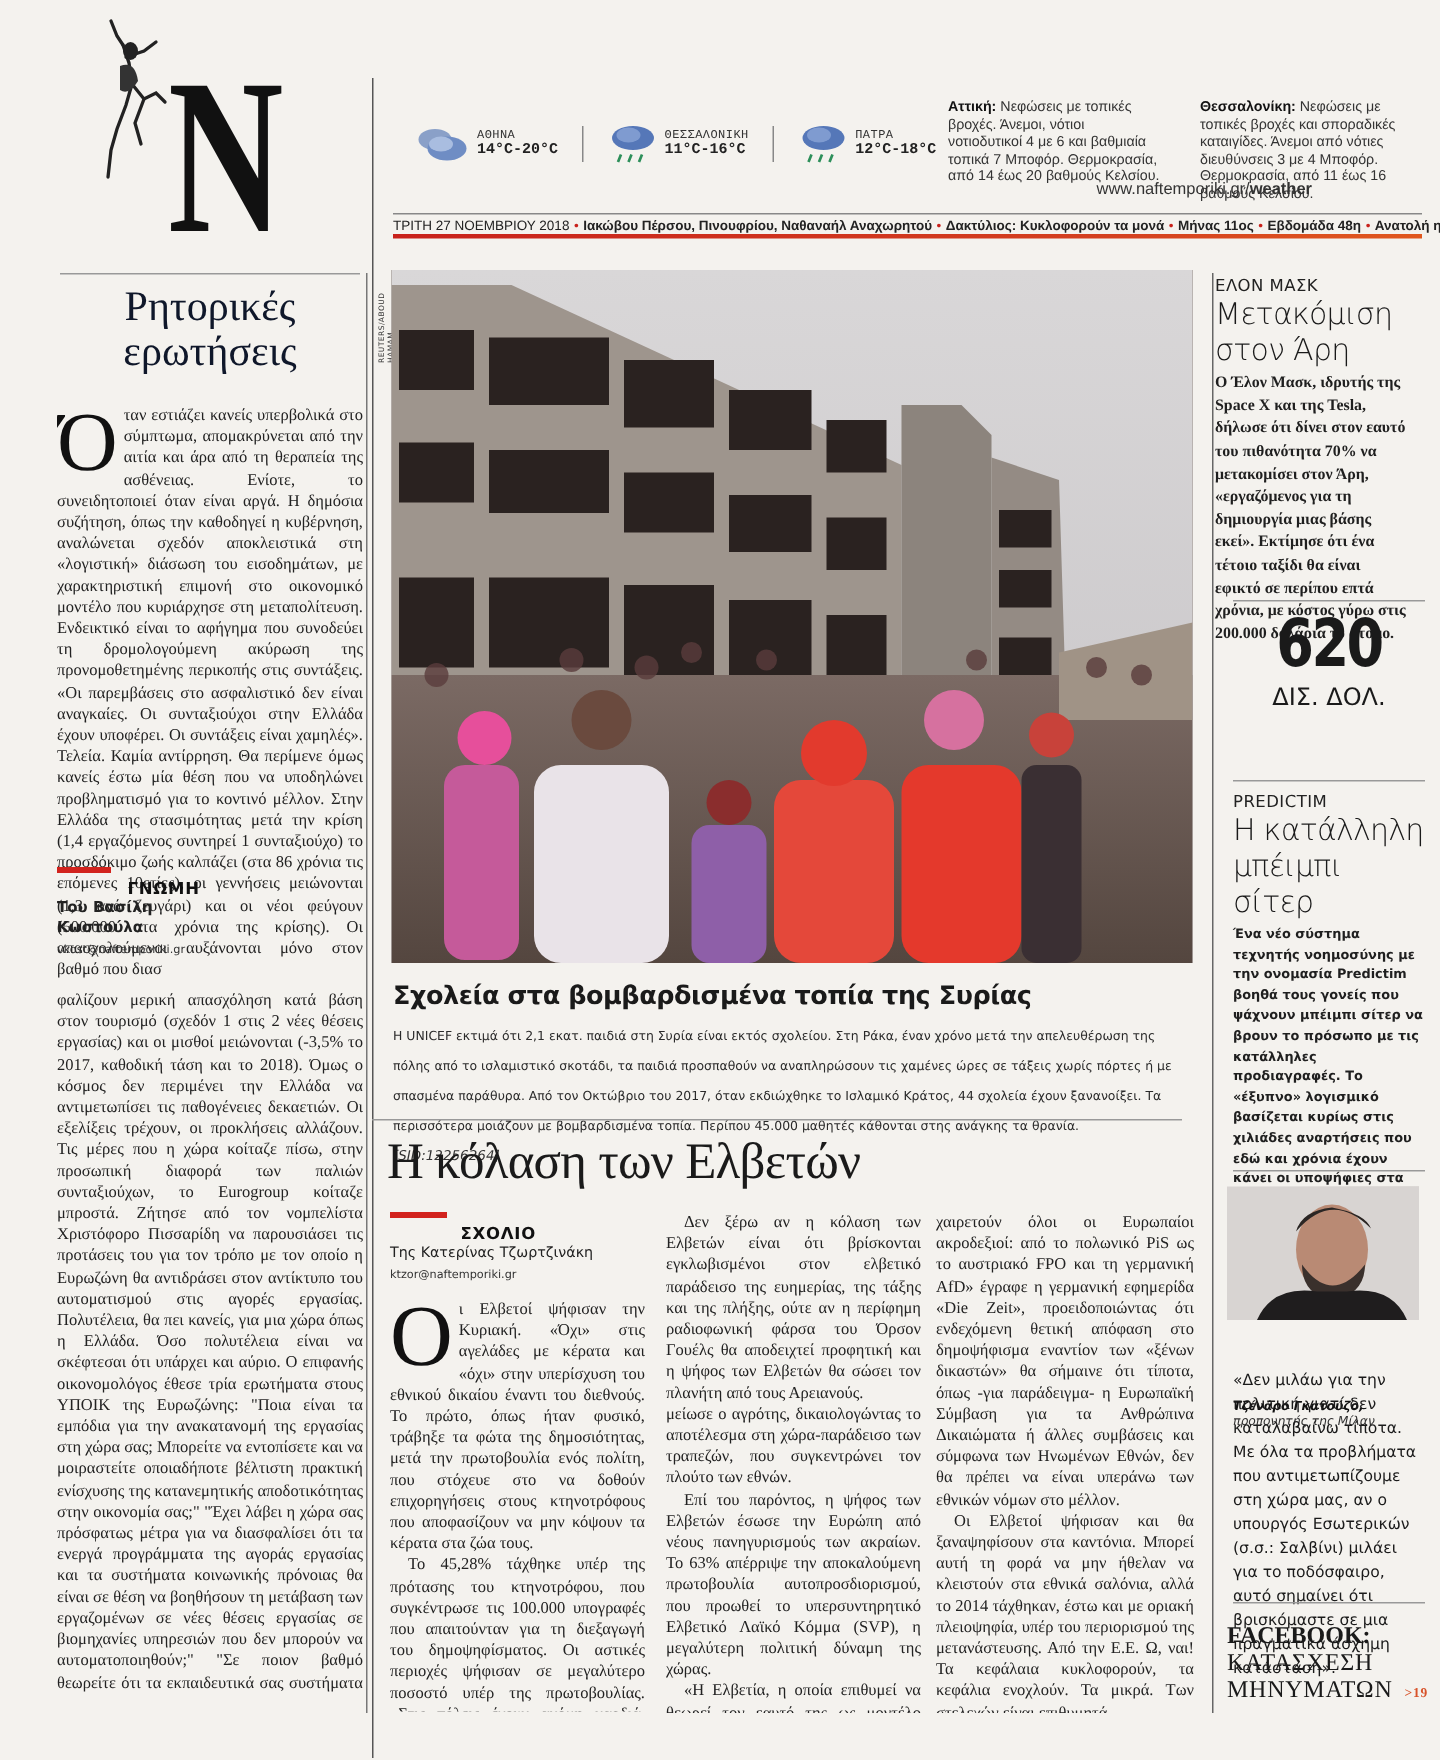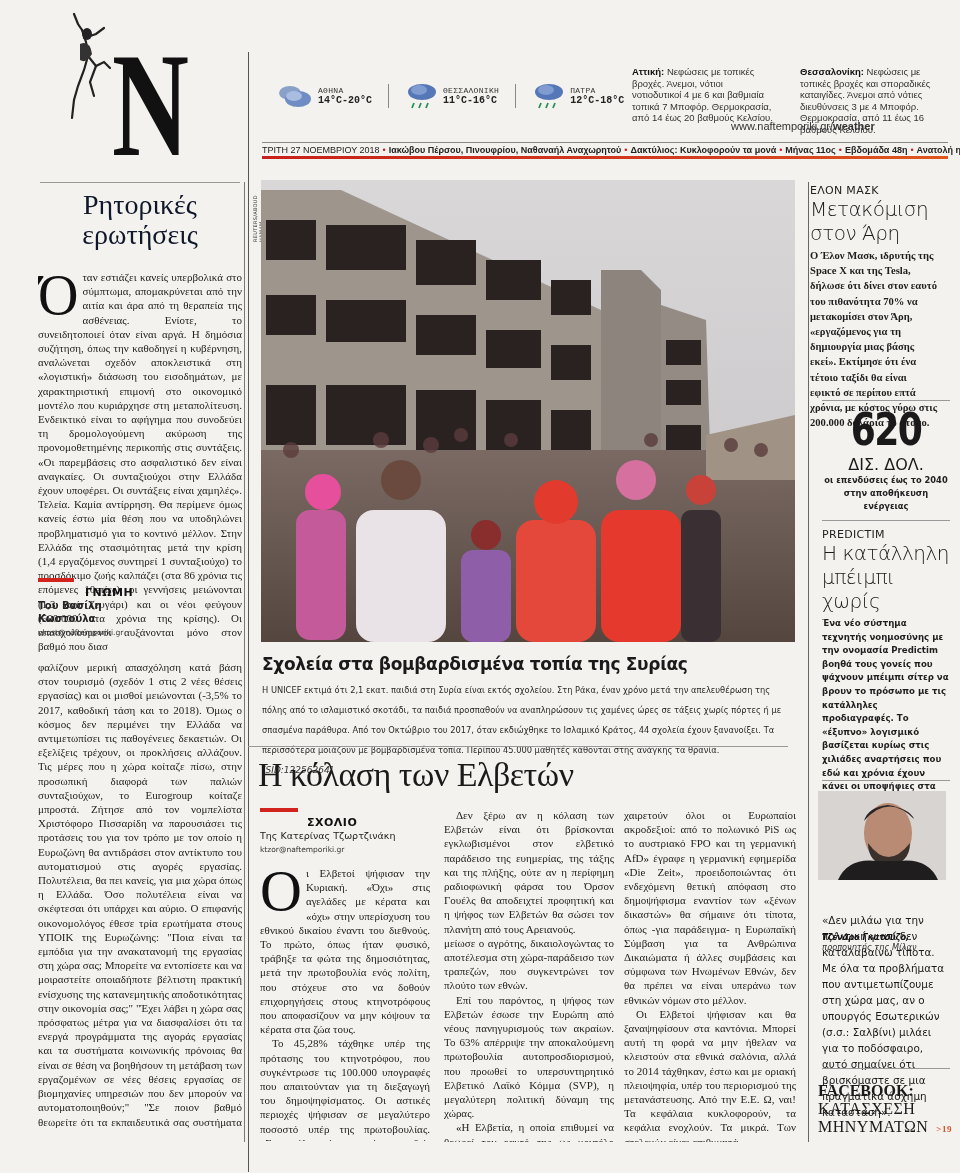--- a/index.html
+++ b/index.html
@@ -277,33 +277,29 @@
     <div>στον Άρη</div>
   </div>
   <div class="r-body" style="margin-top:3px;">Ο Έλον Μασκ, ιδρυτής της Space X και της Tesla, δήλωσε ότι δίνει στον εαυτό του πιθανότητα 70% να μετακομίσει στον Άρη, «εργαζόμενος για τη δημιουργία μιας βάσης εκεί». Εκτίμησε ότι ένα τέτοιο ταξίδι θα είναι εφικτό σε περίπου επτά χρόνια, με κόστος γύρω στις 200.000 δολάρια το άτομο.</div>
 </div>
 
 <div class="abs r-rule" style="left:822px; top:400px; width:128px;"></div>
 
 <div class="abs" style="left:822px; top:404px; width:128px;">
   <div id="big-number">620</div>
   <div id="big-unit">ΔΙΣ. ΔΟΛ.</div>
-  <div id="big-desc">
-    <div>οι επενδύσεις έως το 2040</div>
-    <div>στην αποθήκευση ενέργειας</div>
-  </div>
 </div>
 
 <div class="abs r-rule" style="left:822px; top:520px; width:128px;"></div>
 
 <div class="abs" style="left:822px; top:528px; width:128px;">
   <div class="r-kicker">PREDICTIM</div>
   <div class="r-title">
     <div>Η κατάλληλη</div>
-    <div>μπέιμπι χωρίς</div>
+    <div>μπέιμπι σίτερ</div>
   </div>
   <div class="r-body-sans" style="margin-top:4px;">Ένα νέο σύστημα τεχνητής νοημοσύνης με την ονομασία Predictim βοηθά τους γονείς που ψάχνουν μπέιμπι σίτερ να βρουν το πρόσωπο με τις κατάλληλες προδιαγραφές. Το «έξυπνο» λογισμικό βασίζεται κυρίως στις χιλιάδες αναρτήσεις που εδώ και χρόνια έχουν κάνει οι υποψήφιες στα κοινωνικά δίκτυα, τις οποίες αναλύει σε βάθος χρόνου για να δημιουργήσει ένα «προφίλ».</div>
 </div>
 
 <div class="abs r-rule" style="left:822px; top:780px; width:128px;"></div>
 
 <svg id="gattuso-photo" class="abs" viewBox="0 0 128 89" preserveAspectRatio="none">
   <rect width="128" height="89" fill="#d8d4d2"></rect>
   <ellipse cx="70" cy="42" rx="24" ry="30" fill="#b98a74"></ellipse>
   <path d="M46 30 Q70 2 96 28 Q92 18 70 14 Q50 16 46 30Z" fill="#2b2624"></path>

